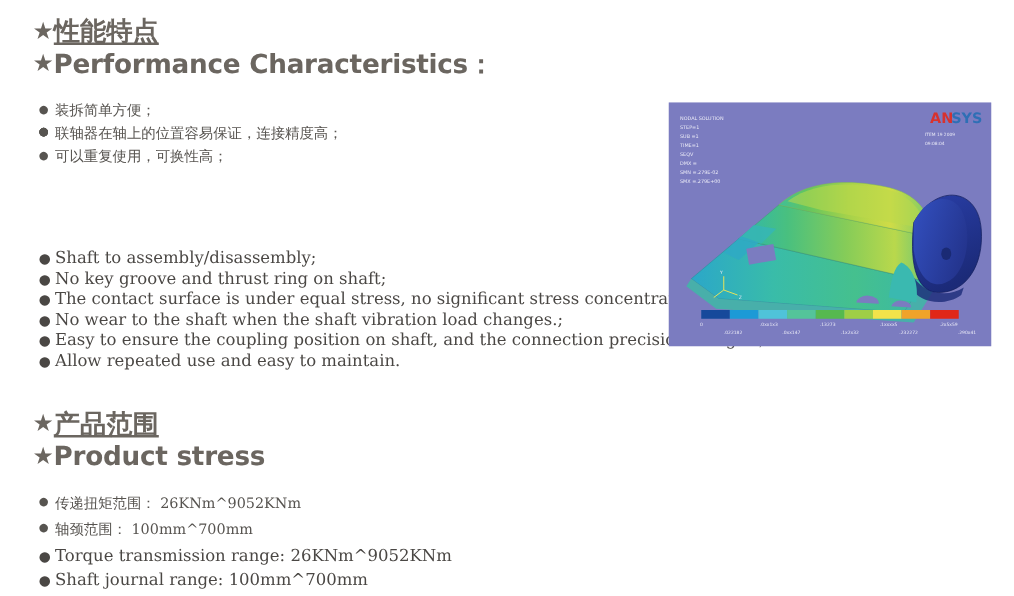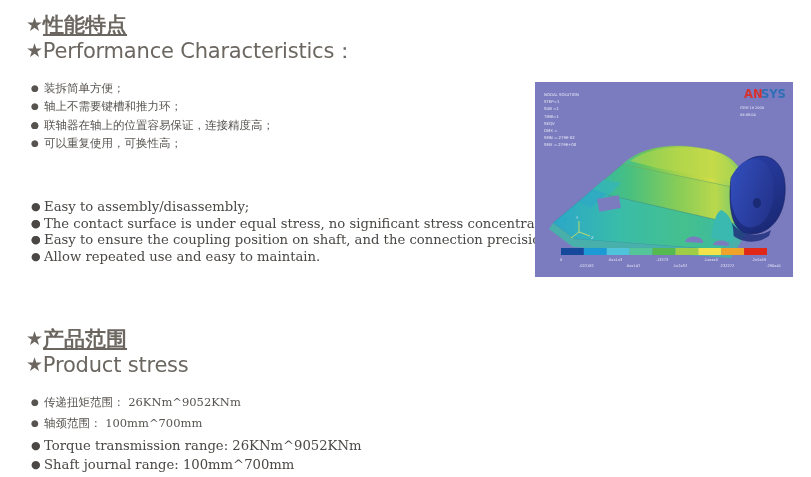--- a/index.html
+++ b/index.html
@@ -26,21 +26,21 @@
     font-weight: bold;
     font-size: 21px;
     line-height: 25px;
     color: #6b6660;
     letter-spacing: 0px;
     white-space: nowrap;
     text-decoration: underline;
   }
   .heading-en {
     font-family: "DejaVu Sans", "Liberation Sans", sans-serif;
-    font-weight: normal;
+    font-weight: bold;
     font-size: 21px;
     line-height: 27px;
     color: #6b6660;
     letter-spacing: -0.2px;
     white-space: nowrap;
   }
   .star {
     font-size: 19px;
     line-height: 1;
     display: inline-block;
@@ -122,32 +122,32 @@
 </head>
 <body>
 
 <div class="heading-block" style="top:13px;">
   <div class="heading-cn"><span class="star">★</span><span>性能特点</span></div>
   <div class="heading-en"><span class="star">★</span><span>Performance Characteristics：</span></div>
 </div>
 
 <ul class="list list-cn" id="perf-cn-list" style="top:79px;">
     <li><span class="dot">●</span><span>装拆简单方便；</span></li>
-    <li><span class="dot">●</span><span>轴上不需要键槽和推力环；</span></li>
+    <li><span class="dot">●</span></li>
     <li><span class="dot">●</span></li>
     <li><span class="dot">●</span></li>
     <li><span class="dot">●</span><span>联轴器在轴上的位置容易保证，连接精度高；</span></li>
     <li><span class="dot">●</span><span>可以重复使用，可换性高；</span></li>
   </ul>
 
 <ul class="list list-en" id="perf-en-list" style="top:199px;">
-    <li><span class="dot">●</span><span>Easy to assembly/disassembly;</span></li>
-    <li><span class="dot">●</span></li>
+    <li><span class="dot">●</span><span>Shaft to assembly/disassembly;</span></li>
+    <li><span class="dot">●</span><span>No key groove and thrust ring on shaft;</span></li>
     <li><span class="dot">●</span><span>The contact surface is under equal stress, no significant stress concentration.</span></li>
-    <li><span class="dot">●</span></li>
+    <li><span class="dot">●</span><span>No wear to the shaft when the shaft vibration load changes.;</span></li>
     <li><span class="dot">●</span><span>Easy to ensure the coupling position on shaft, and the connection precision is high ；</span></li>
     <li><span class="dot">●</span><span>Allow repeated use and easy to maintain.</span></li>
   </ul>
 
 <div class="heading-block" style="top:327px;">
   <div class="heading-cn"><span class="star">★</span><span>产品范围</span></div>
   <div class="heading-en"><span class="star">★</span><span>Product stress</span></div>
 </div>
 
 <ul class="list list-range-cn" id="range-cn-list" style="top:392px;">

